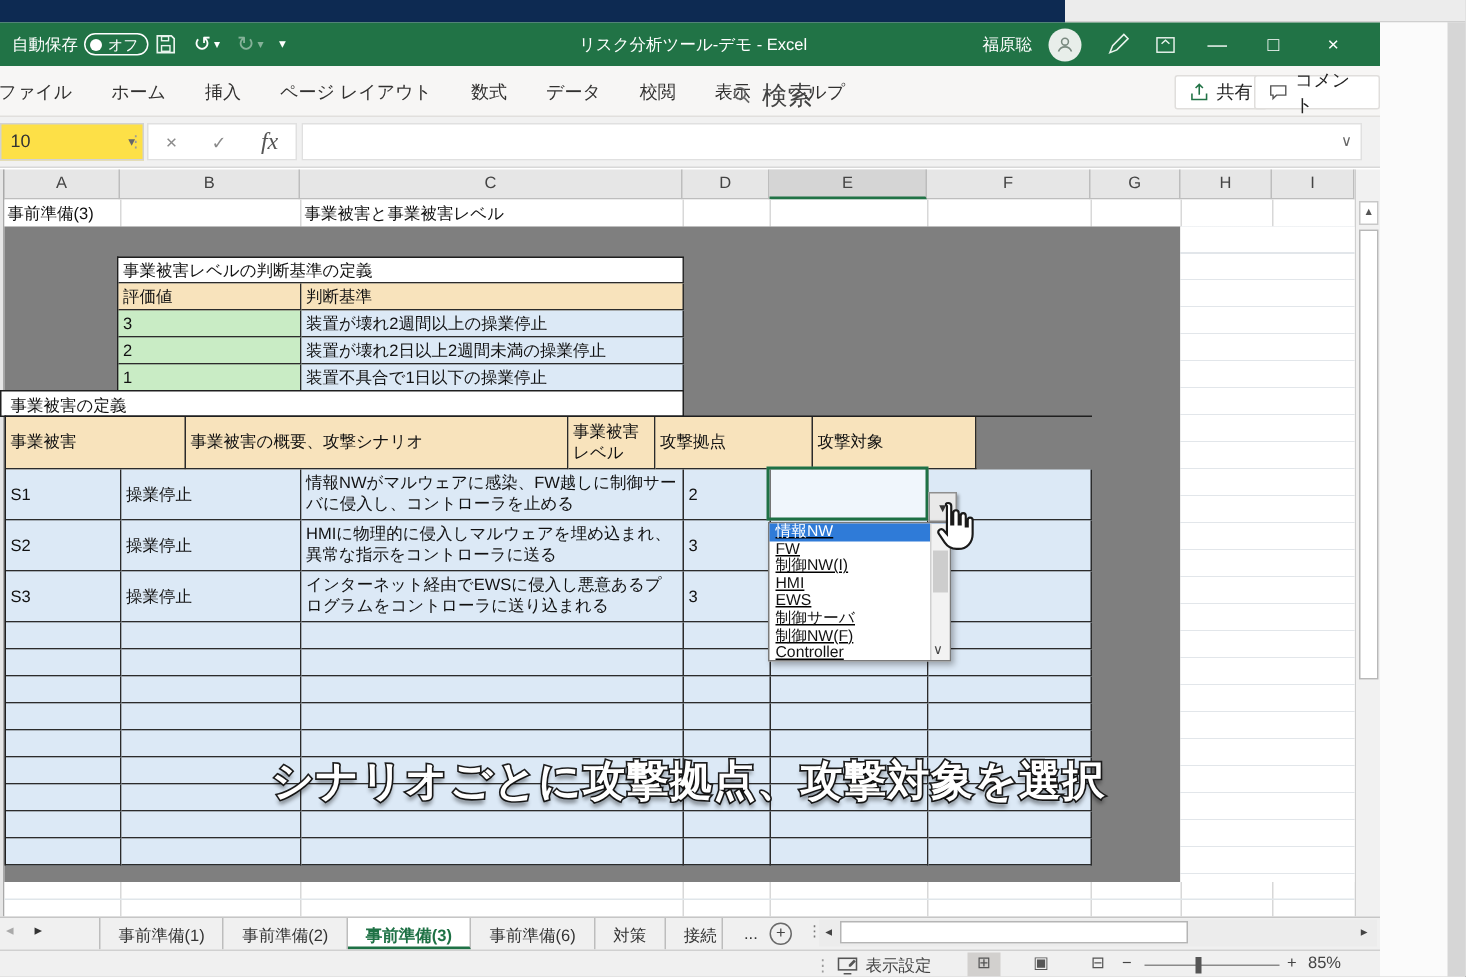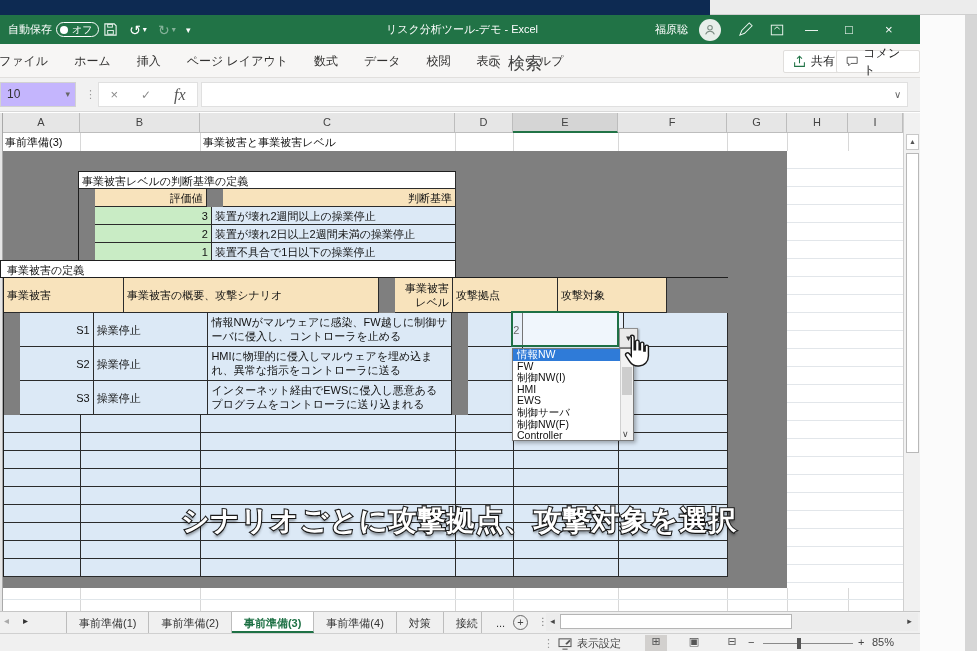--- a/index.html
+++ b/index.html
@@ -25,21 +25,21 @@
 
   
   #ribbon { left:0; top:44px; width:920px; height:34px; background:#f7f6f5; border-bottom:1px solid #e1dfdd; }
   #ribbon-tabs { position:absolute; left:-14px; top:0; height:34px; display:flex; align-items:center; }
   .ribbon-tab { padding:0 13px; font-size:12px; color:#323130; white-space:nowrap; }
   #ribbon-search { position:absolute; left:488px; top:8px; display:flex; gap:7px; align-items:center; font-size:17px; color:#444; }
   .ribbon-btn { position:absolute; top:6px; height:23px; background:#fff; border:1px solid #e0dedc; border-radius:2px; display:flex; align-items:center; gap:5px; padding:0 9px; font-size:12px; color:#222; }
 
   
   #formula-row { left:0; top:78px; width:920px; height:34px; background:#f1f1f1; border-bottom:1px solid #d8d8d8; }
-  #name-box { position:absolute; left:0; top:4px; width:76px; height:25px; background:#c4b5fd; border:1px solid #d2d2d2; font-size:12px; color:#333; padding:4px 0 0 6px; }
+  #name-box { position:absolute; left:0; top:4px; width:96px; height:25px; background:#fde047; border:1px solid #d2d2d2; font-size:12px; color:#333; padding:4px 0 0 6px; }
   #name-box .caret { position:absolute; right:5px; top:6px; color:#666; font-size:9px; }
   #fx-panel { position:absolute; left:98px; top:4px; width:100px; height:25px; background:#fff; border:1px solid #e0e0e0; display:flex; align-items:center; justify-content:space-around; color:#8a8a8a; }
   #formula-input { position:absolute; left:201px; top:4px; width:707px; height:25px; background:#fff; border:1px solid #e0e0e0; }
   #formula-expand { position:absolute; left:894px; top:11px; color:#666; font-size:10px; }
   .dots-divider { position:absolute; color:#9a9a9a; font-size:11px; letter-spacing:0; }
 
   
   #col-headers { left:0; top:113px; width:903px; height:20px; background:#e6e6e6; border-bottom:1px solid #bdbdbd; }
   .col-h { position:absolute; top:0; height:20px; text-align:center; font-size:11px; color:#444; border-right:1px solid #bdbdbd; padding-top:3px; }
   .col-h.selected { background:#d5d5d5; border-bottom:2px solid #217346; }
@@ -59,28 +59,28 @@
   
   #criteria-table { left:78px; top:171px; width:378px; }
   #definition-label { left:0; top:260px; width:456px; height:18px; background:#fff; border:1px solid #1f1f1f; font-size:11px; color:#111; padding:2px 0 0 6px; }
   #definition-table { left:3px; top:277px; width:725px; }
   .t-row { display:flex; }
   .t-cell { border-right:1px solid #2b2b2b; border-bottom:1px solid #2b2b2b; font-size:11px; color:#111; overflow:hidden; line-height:1.3; }
   .t-outer { border-left:1px solid #1f1f1f; border-top:1px solid #1f1f1f; }
   .tan { background:#f8e3bc; }
   .green { background:#c9ecc5; }
   .blue { background:#dce9f6; }
-  .c-center { text-align:right;margin-left:16px; }
+  .c-center { text-align:left; }
   .pad { padding:2px 3px; }
 
   #selection-border { left:511px; top:311px; width:108px; height:36px; border:2px solid #1e7145; background:rgba(255,255,255,.35); }
 
   
   #dd-button { left:619px; top:328px; width:19px; height:20px; background:#e9e9e9; border:1px solid #8f8f8f; box-shadow:1px 1px 2px rgba(0,0,0,.35); color:#333; font-size:8px; text-align:center; padding-top:5px; }
-  #dropdown { left:512px; top:348px; width:122px; height:93px; background:#fff; border:1px solid #7a7a7a; box-shadow:2px 2px 4px rgba(0,0,0,.3); }
+  #dropdown { left:512px; top:348px; width:122px; height:93px; background:#fff; border:1px solid #7a7a7a; box-shadow:2px 2px 4px rgba(0,0,0,.3);text-decoration:underline; }
   .dd-item { height:11.6px; font-size:10.5px; color:#111; padding:0 0 0 4px; line-height:11.6px; white-space:nowrap; }
   .dd-item.hl { background:#2f7bd8; color:#fff; }
   #dd-scroll { position:absolute; right:0; top:0; width:13px; height:91px; background:#f2f2f2; border-left:1px solid #d0d0d0; }
   #dd-thumb { position:absolute; left:1px; top:18px; width:10px; height:28px; background:#cdcdcd; }
   #dd-chevron { position:absolute; left:1px; bottom:1px; font-size:9px; color:#444; }
 
   #cursor { left:620px; top:334px; width:32px; height:34px; }
 
   
   #caption { left:181px; top:502px; font-size:28px; font-weight:bold; color:#fff; white-space:nowrap;
@@ -425,21 +425,21 @@
 
   <div class="abs" id="tab-bar">
     <div id="tab-nav">
       <span style="color:#aaa">◂</span>
       <span>▸</span>
     </div>
     <div id="sheet-tabs">
         <div class="sheet-tab first">事前準備(1)</div>
         <div class="sheet-tab">事前準備(2)</div>
         <div class="sheet-tab active">事前準備(3)</div>
-        <div class="sheet-tab">事前準備(4)</div>
+        <div class="sheet-tab">事前準備(6)</div>
         <div class="sheet-tab">対策</div>
         <div class="sheet-tab clipped">接続</div>
       </div>
     <span id="tab-overflow">...</span>
     <div id="new-sheet-btn"><span>+</span></div>
     <span id="tab-more">⋮</span>
     <div id="h-scrollbar">
       <div id="h-left">◂</div>
       <div id="h-thumb"></div>
       <div id="h-right">▸</div>

